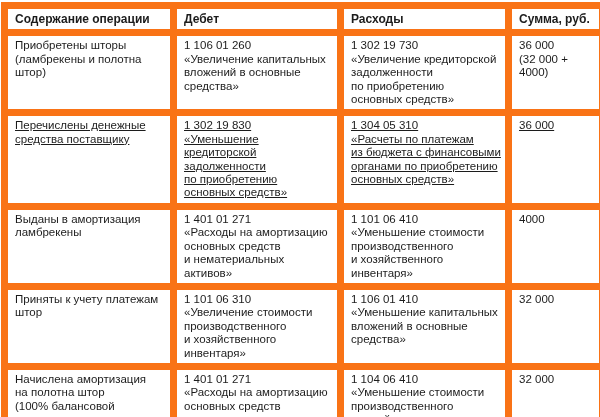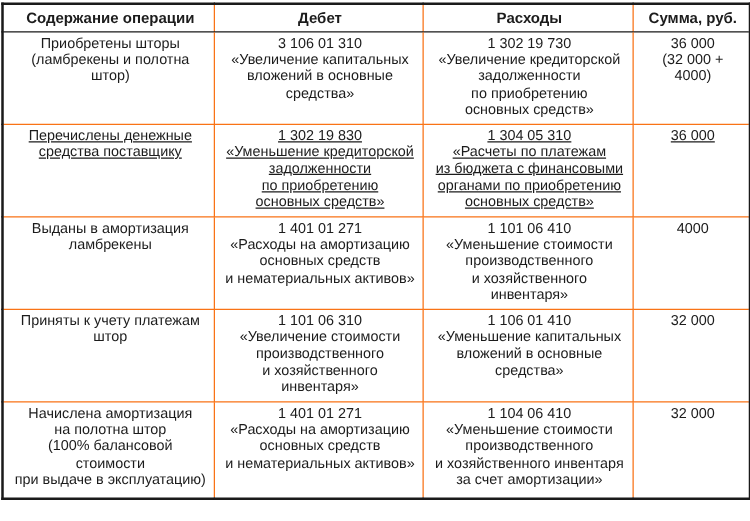--- a/index.html
+++ b/index.html
@@ -19,23 +19,23 @@
     border-collapse: collapse;
     table-layout: fixed;
     border: 2px solid #1a1a1a;
     color: #1c1c1c;
   }
   table.ops col.c-op  { width: 169px; }
   table.ops col.c-db  { width: 167px; }
   table.ops col.c-cr  { width: 168px; }
   table.ops col.c-sum { width: 94px;  }
   table.ops th, table.ops td {
-    border: 1px solid #f97316;
+    border: 7px solid #f97316;
     vertical-align: top;
-    text-align: center;
+    text-align: left;
     padding: 3px 4px 3px 7px;
     font-size: 11.5px;
     line-height: 13.4px;
     white-space: pre-line;
     overflow: hidden;
   }
   table.ops th {
     font-weight: bold;
     font-size: 12px;
     height: 22px;
@@ -65,21 +65,21 @@
         <th>Содержание операции</th>
         <th>Дебет</th>
         <th>Расходы</th>
         <th>Сумма, руб.</th>
       </tr>
     </thead>
     <tbody>
       <tr class="r0">
         <td>Приобретены шторы
 (ламбрекены и полотна штор)</td>
-        <td>3 106 01 310
+        <td>1 106 01 260
 «Увеличение капитальных
 вложений в основные
 средства»</td>
         <td>1 302 19 730
 «Увеличение кредиторской
 задолженности
 по приобретению
 основных средств»</td>
         <td>36 000
 (32 000 + 4000)</td>

